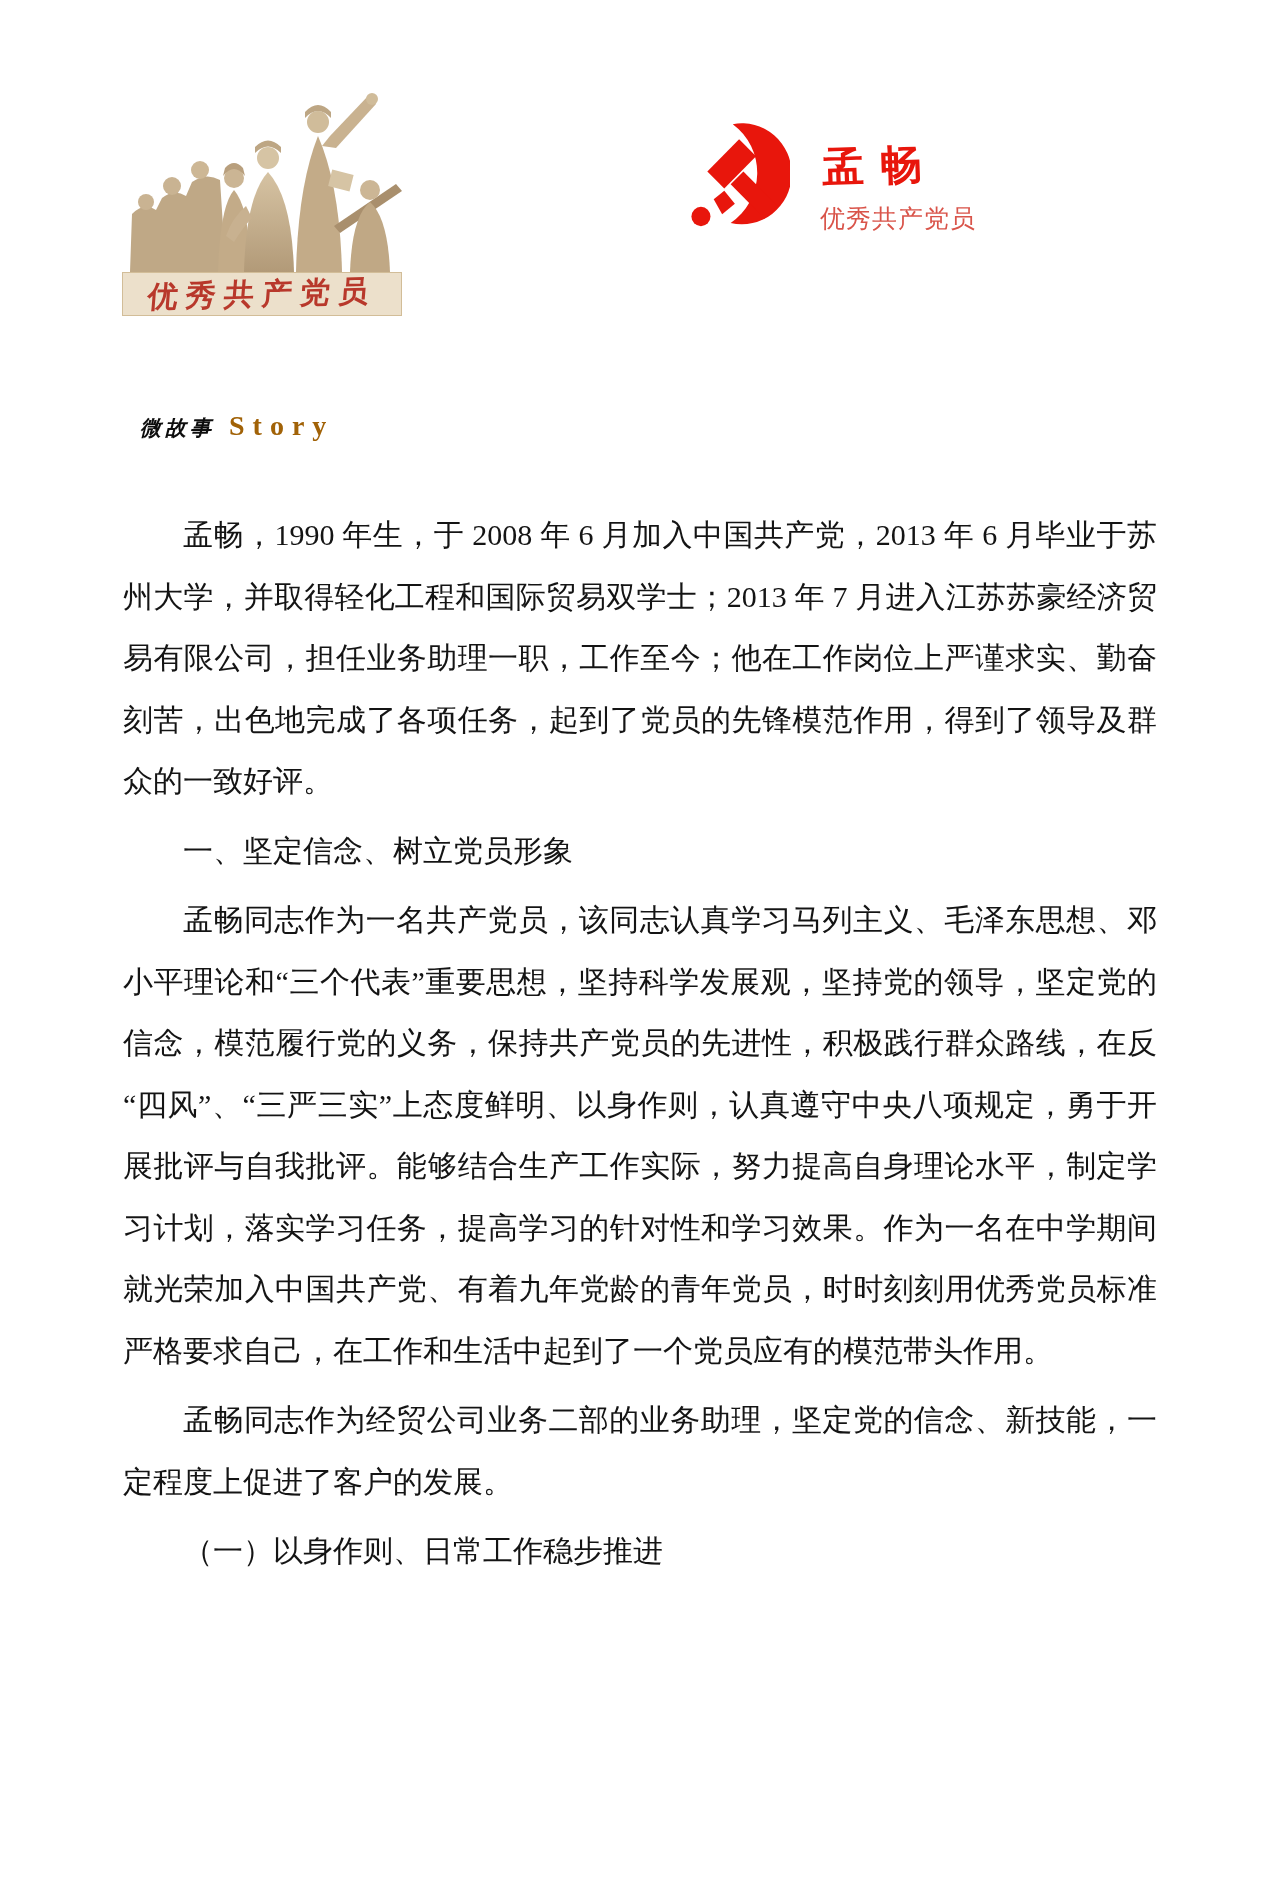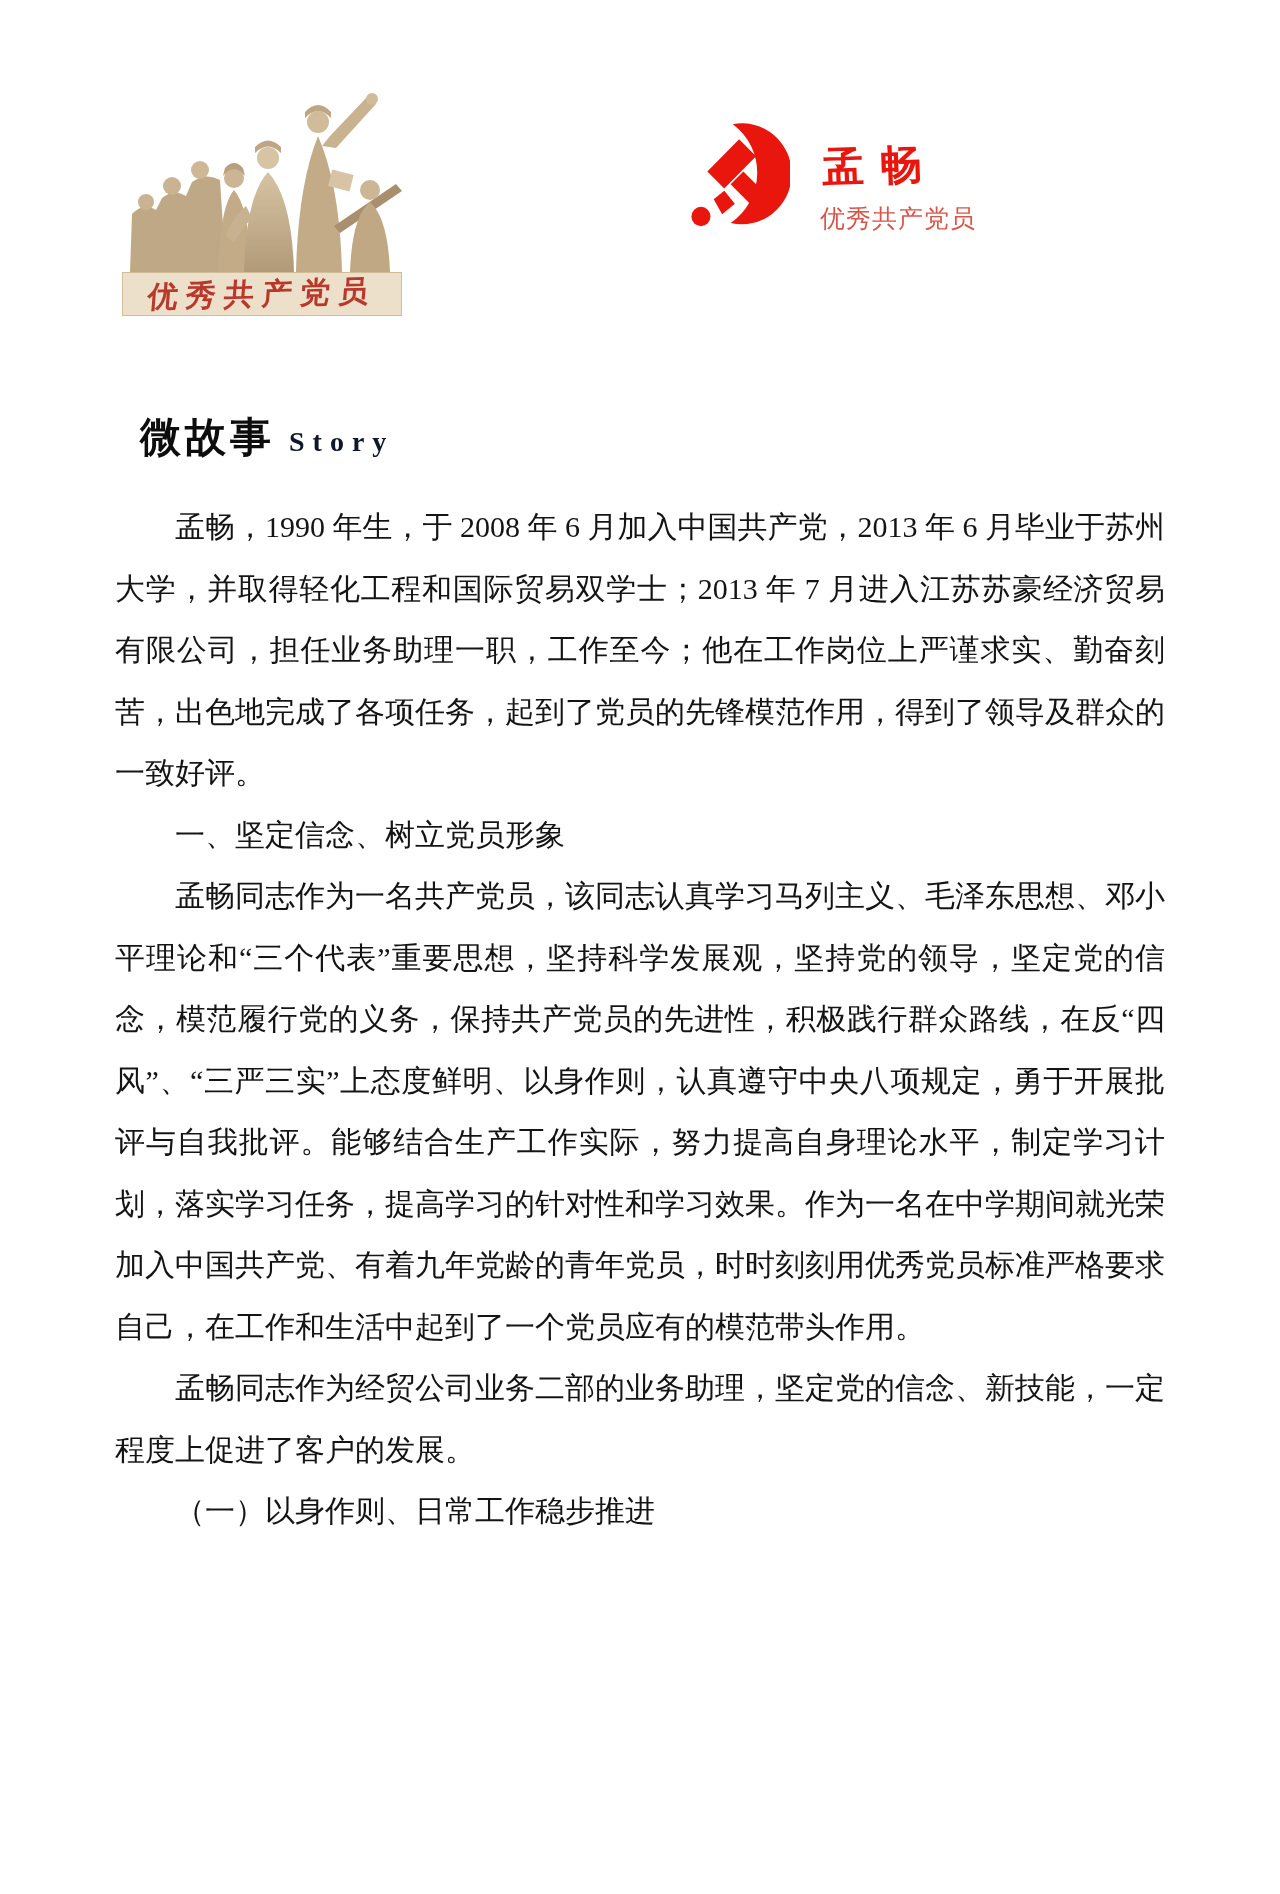--- a/index.html
+++ b/index.html
@@ -31,28 +31,28 @@
     position:absolute;left:820px;top:202px;
     font-size:25px;letter-spacing:1px;white-space:nowrap;
     font-family:"Liberation Sans","DejaVu Sans",sans-serif;
   }
   .member-info{
     position:absolute;left:694px;top:249px;
     font-size:27px;line-height:49px;word-spacing:7px;white-space:nowrap;color:#161616;
   }
   
   .section-header{position:absolute;left:140px;top:410px;display:flex;align-items:baseline;}
-  .section-cn{font-size:41px;font-weight:bold;letter-spacing:4px;color:#0d0d0d;}
+  .section-cn{font-size:21px;font-weight:bold;font-style:italic;letter-spacing:4px;color:#0d0d0d;}
   .section-en{font-size:28px;letter-spacing:8px;margin-left:14px;font-weight:bold;}
   
   .story{
     position:absolute;left:115px;top:496px;width:1050px;
     font-size:30px;line-height:61.5px;text-align:justify;color:#141414;
   }
-  .story p{margin:0;text-indent:2em;}
+  .story p{margin:8px;text-indent:2em;}
 </style>
 </head>
 <body>
 
 <div class="page">
 
   <div class="statue">
     <svg width="280" height="186" viewBox="0 0 280 186" aria-hidden="true">
       <defs>
         <linearGradient id="tan" x1="0" y1="0" x2="0" y2="1">
@@ -105,21 +105,21 @@
       <circle cx="16" cy="88" r="9"></circle>
     </g>
   </svg>
 
   <div class="member-name" style="color: rgb(232, 22, 12);">孟畅</div>
   <div class="honor-title" style="color: rgb(217, 84, 74);">优秀共产党员</div>
 
 
   <div class="section-header">
     <span class="section-cn">微故事</span>
-    <span class="section-en" style="color: #0f172a; text-align: center;">Story</span>
+    <span class="section-en" style="color: #a16207; text-align: center;">Story</span>
   </div>
 
   <div class="story">
     <p>孟畅，1990 年生，于 2008 年 6 月加入中国共产党，2013 年 6 月毕业于苏州大学，并取得轻化工程和国际贸易双学士；2013 年 7 月进入江苏苏豪经济贸易有限公司，担任业务助理一职，工作至今；他在工作岗位上严谨求实、勤奋刻苦，出色地完成了各项任务，起到了党员的先锋模范作用，得到了领导及群众的一致好评。</p>
     <p>一、坚定信念、树立党员形象</p>
     <p>孟畅同志作为一名共产党员，该同志认真学习马列主义、毛泽东思想、邓小平理论和“三个代表”重要思想，坚持科学发展观，坚持党的领导，坚定党的信念，模范履行党的义务，保持共产党员的先进性，积极践行群众路线，在反“四风”、“三严三实”上态度鲜明、以身作则，认真遵守中央八项规定，勇于开展批评与自我批评。能够结合生产工作实际，努力提高自身理论水平，制定学习计划，落实学习任务，提高学习的针对性和学习效果。作为一名在中学期间就光荣加入中国共产党、有着九年党龄的青年党员，时时刻刻用优秀党员标准严格要求自己，在工作和生活中起到了一个党员应有的模范带头作用。</p>
     <p>孟畅同志作为经贸公司业务二部的业务助理，坚定党的信念、新技能，一定程度上促进了客户的发展。</p>
     <p>（一）以身作则、日常工作稳步推进</p>
   </div>
 

